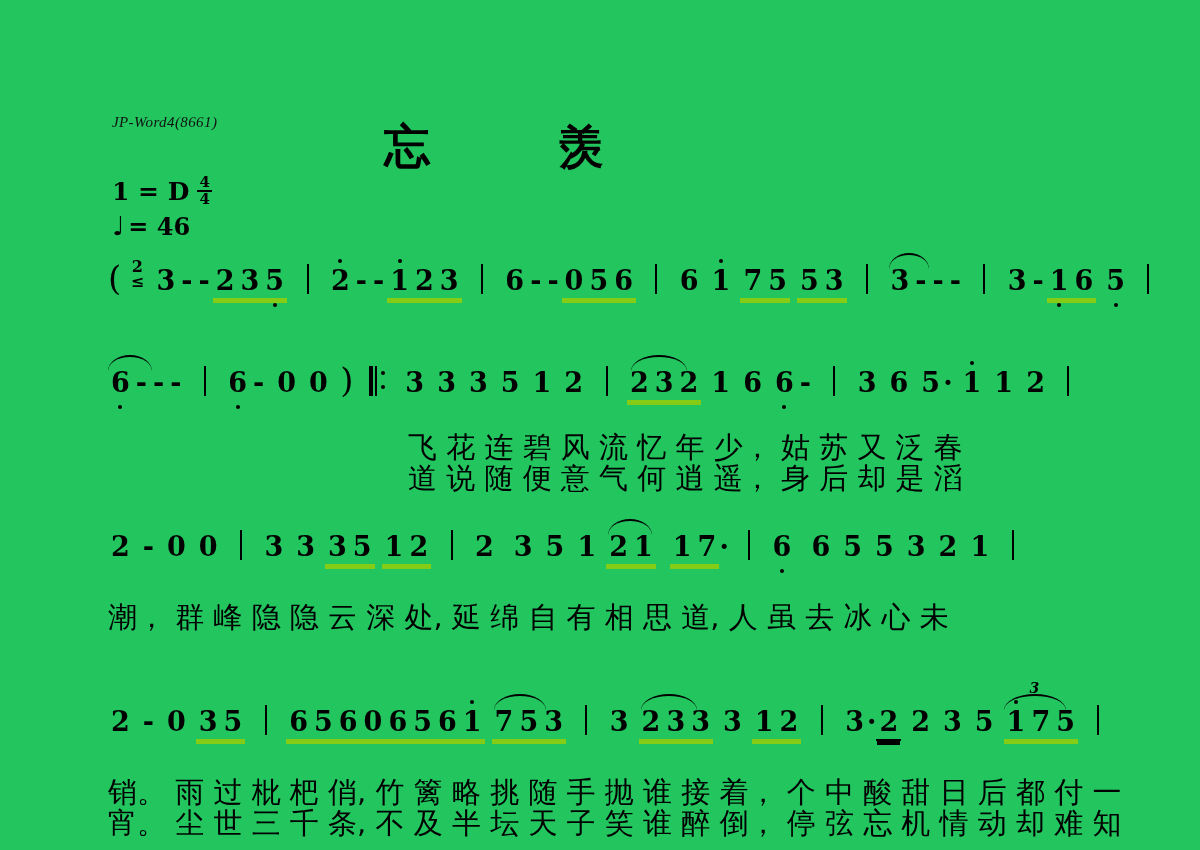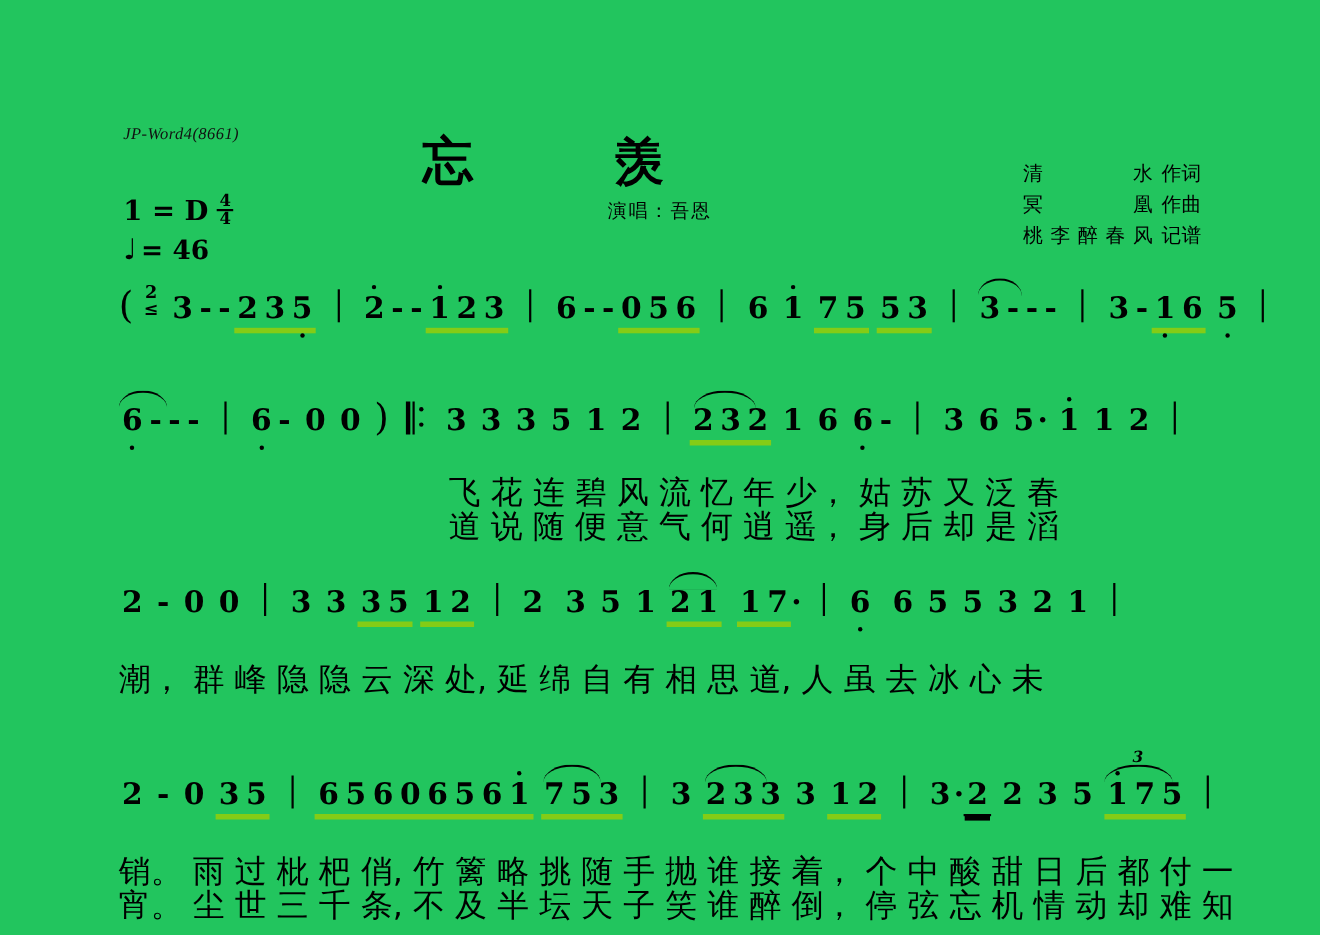--- a/index.html
+++ b/index.html
@@ -257,33 +257,21 @@
 </style>
 </head>
 <body>
 
 <div class="page">
 
   <div class="doc-id">JP-Word4(8661)</div>
 
   <div class="song-title">忘  羡</div>
 
-  <div class="singer">演唱：吾恩</div>
-
-  <div class="credits">
-    <div class="crow">
-      <span class="cname">清 水</span><span class="crole">作词</span>
-    </div>
-    <div class="crow">
-      <span class="cname">冥 凰</span><span class="crole">作曲</span>
-    </div>
-    <div class="crow">
-      <span class="cname">桃李醉春风</span><span class="crole">记谱</span>
-    </div>
-  </div>
+
 
   <div class="keysig">
     <span>1 = D</span>
     <span class="frac">
       <span class="num">4</span>
       <span class="den">4</span>
     </span>
   </div>
 
   <div class="tempo">

